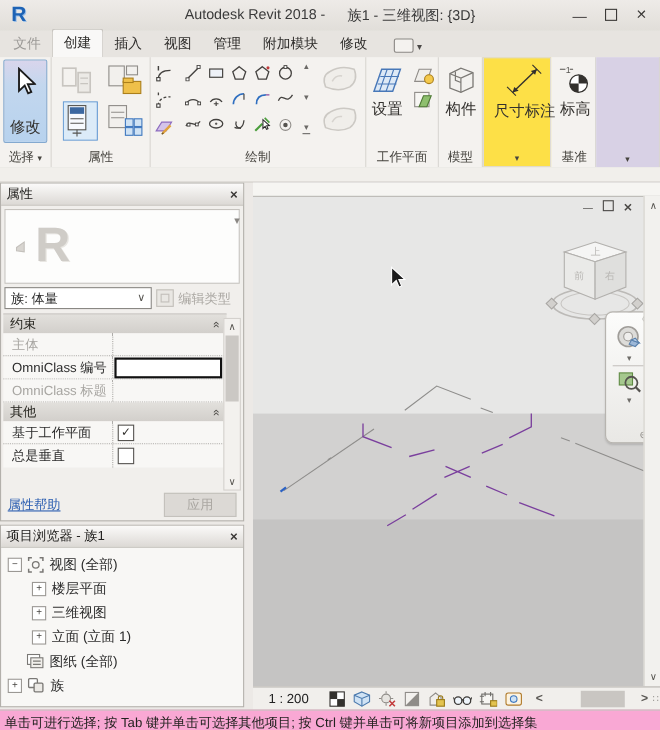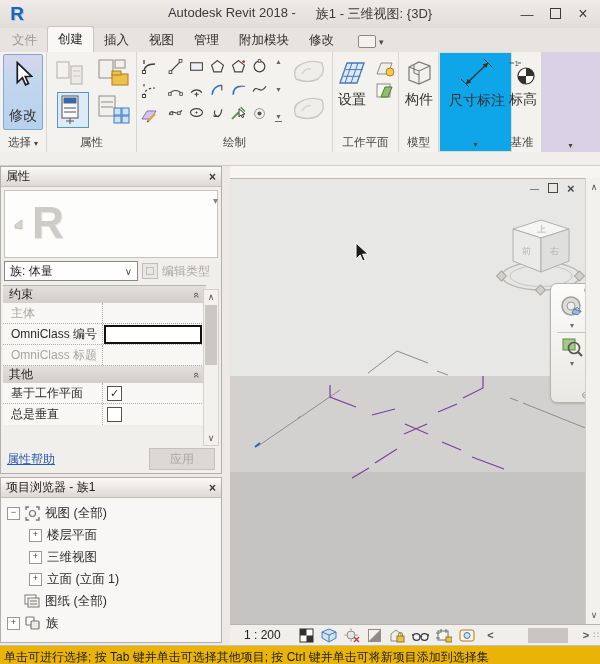--- a/index.html
+++ b/index.html
@@ -95,21 +95,21 @@
   
   #vcbar{left:230px;top:624px;width:370px;height:21px;background:#f1efec;border-top:1px solid #b8b5b0;display:flex;align-items:center;box-sizing:border-box}
   #vcscale{margin-left:14px;width:52px;color:#222}
   .vcicons{display:flex;gap:7px;align-items:center;margin-left:6px}
   .hsarr{color:#55534f;font-size:11px;font-weight:bold}
   #htrack{position:relative;width:86px;height:15px;margin:0 4px}
   #hthumb{position:absolute;left:30px;top:0;width:40px;height:15px;background:#c9c6c2}
   #grip{margin-left:4px;color:#9b9894;font-size:9px;letter-spacing:1px}
 
   
-  #statusbar{left:0;top:645px;width:600px;height:19px;background:#eab308;border-top:1px solid #c6c3be;box-sizing:border-box;
+  #statusbar{left:0;top:645px;width:600px;height:19px;background:#f9a8d4;border-top:1px solid #c6c3be;box-sizing:border-box;
              padding:3px 4px 0;white-space:nowrap;overflow:hidden;color:#232220}
 </style>
 </head>
 <body>
 
 <div id="app">
 
   <div id="titlebar" class="abs">
     <div id="rlogo">R</div>
     <div id="titletext">
@@ -345,21 +345,21 @@
       <div class="bigbtn abs" style="left:4px;top:5px">
         <svg width="32" height="32" viewBox="0 0 32 32">
           <path d="M6,10 L16,5 L27,9 L27,22 L16,27 L6,23 Z" fill="#f2f1ee" stroke="#7b7975" stroke-width="1.2"></path>
           <path d="M6,10 L16,14 L27,9 M16,14 L16,27 M11,8 L11,16 L16,18" fill="none" stroke="#7b7975" stroke-width="1.1"></path>
         </svg>
         <span class="biglabel">构件</span>
       </div>
       <div class="plabel">模型</div>
     </div>
 
-    <div class="rpanel" style="left:439px;width:73px;background:#0ea5e9;border:1px solid #dedbd7">
+    <div class="rpanel" style="left:439px;width:62px;background:#fde047;border:1px solid #dedbd7">
       <div class="bigbtn abs" style="left:9px;top:5px">
         <svg width="34" height="32" viewBox="0 0 34 32">
           <line x1="6" y1="26" x2="28" y2="5" stroke="#33312e" stroke-width="1.3"></line>
           <polygon points="6,26 11.5,24.5 7.5,21" fill="#33312e"></polygon>
           <polygon points="28,5 22.5,6.5 26.5,10" fill="#33312e"></polygon>
           <line x1="1" y1="21" x2="9" y2="29" stroke="#33312e"></line>
           <line x1="24" y1="1" x2="32" y2="9" stroke="#33312e"></line>
         </svg>
         <span class="biglabel">尺寸标注</span>
       </div>

